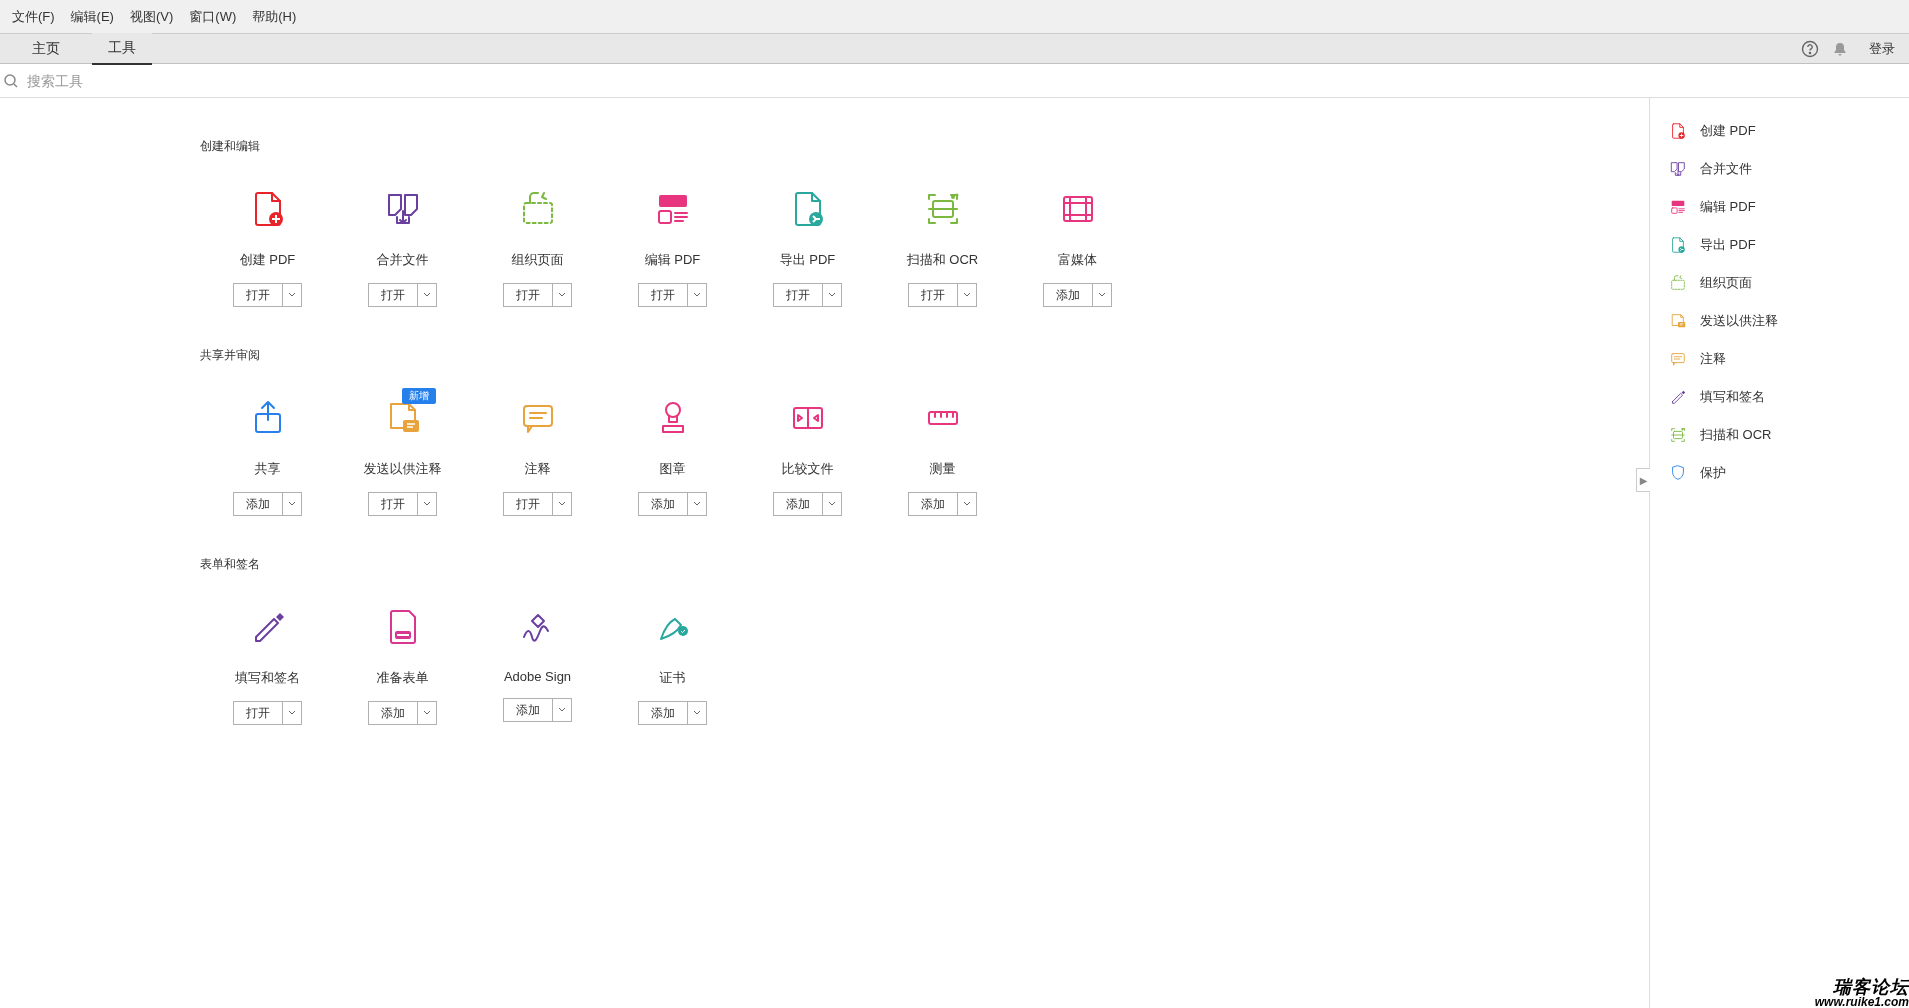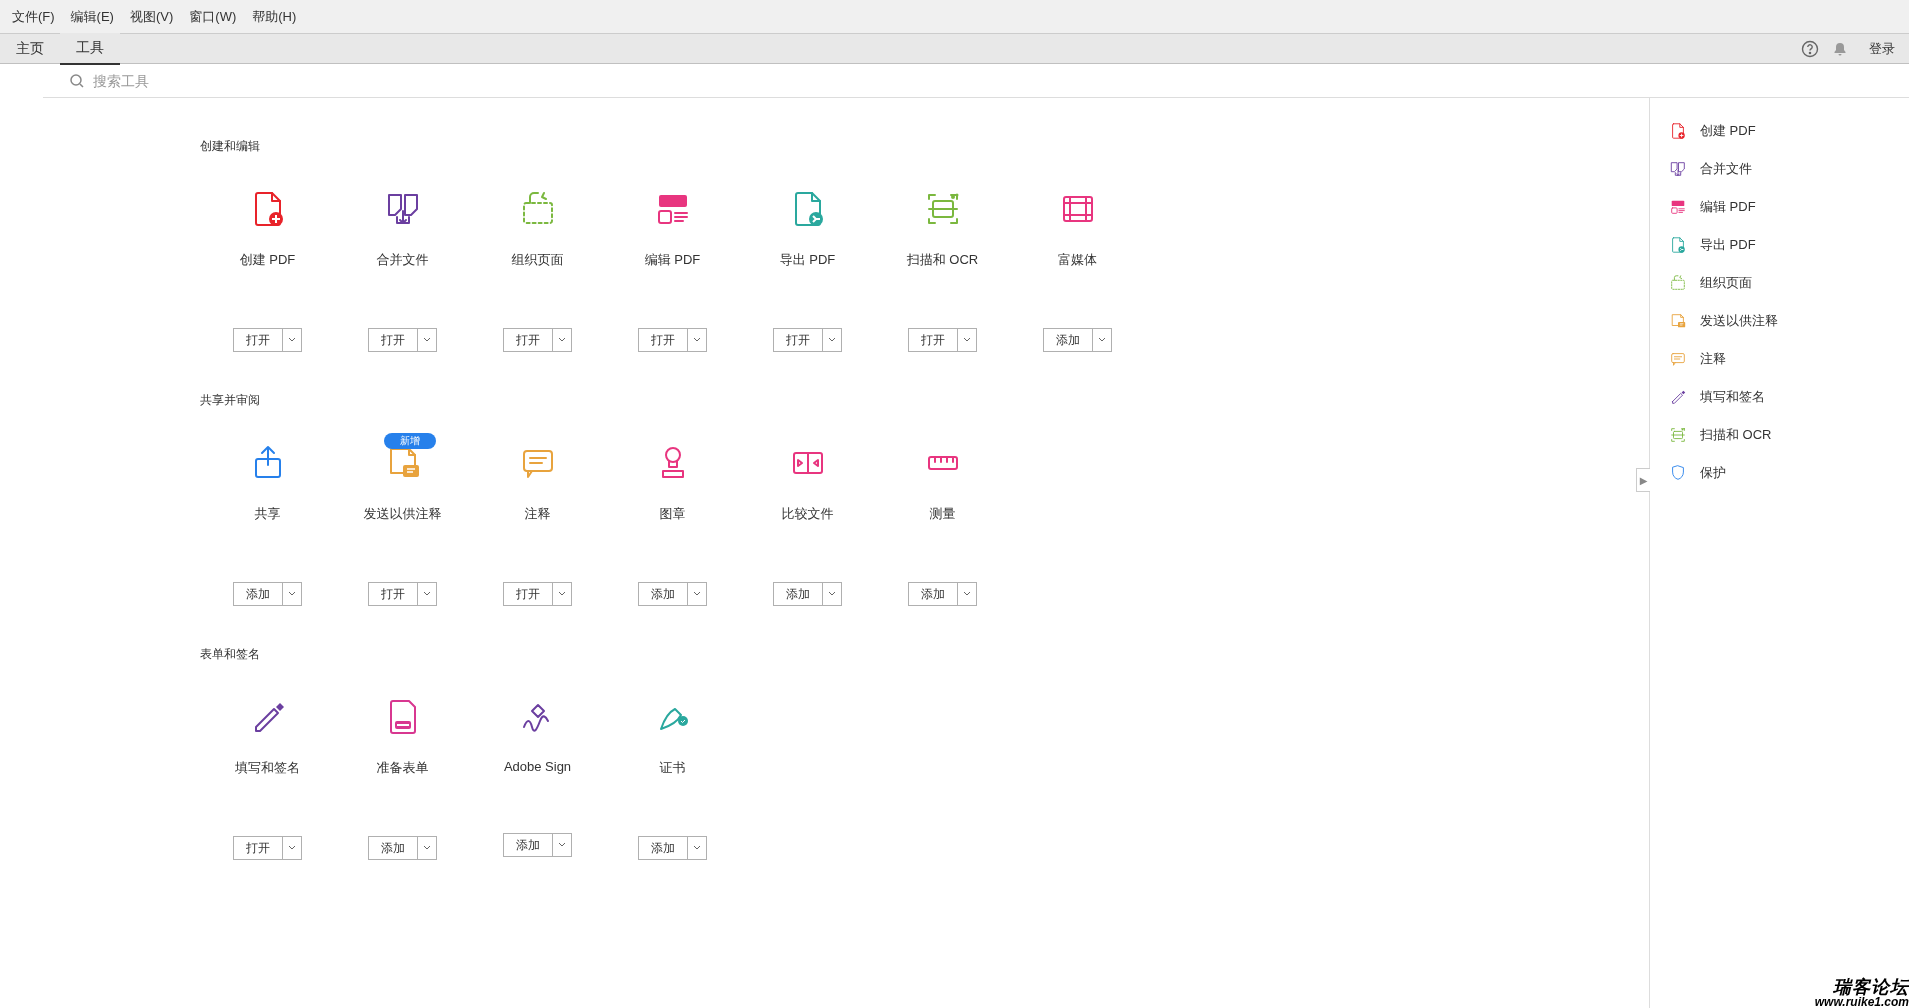--- a/index.html
+++ b/index.html
@@ -2,44 +2,44 @@
 <html><head>
 <meta charset="utf-8">
 <style>
 * { margin: 0; padding: 0; box-sizing: border-box; font-family: "Microsoft YaHei", sans-serif; }
 body { background: #fff; font-size: 13px; color: #333; overflow: hidden; }
 
 .menubar { height: 34px; background: #f0f0f0; border-bottom: 1px solid #ccc; display: flex; align-items: center; padding: 0 4px; }
 .menubar span { padding: 2px 8px; cursor: pointer; }
 
 .tabbar { height: 30px; background: #e8e8e8; border-bottom: 1px solid #c0c0c0; display: flex; align-items: center; }
-.tabbar .tab { padding: 6px 16px; cursor: pointer; font-size: 14px; }
+.tabbar .tab { padding: 6px 16px; cursor: pointer; font-size: 14px; margin-left: 16px; }
 .tabbar .tab.active { background: #e8e8e8; border-bottom: 2px solid #333; font-weight: 500; }
 .tabbar .spacer { flex: 1; }
 .tabbar .right-icon { width: 30px; height: 30px; display: flex; align-items: center; justify-content: center; cursor: pointer; color: #666; }
 .tabbar .login { padding: 6px 14px; cursor: pointer; }
 
-.searchbar { height: 34px; border-bottom: 1px solid #ddd; display: flex; align-items: center; padding: 0 26px; margin-left: 43px; }
+.searchbar { height: 34px; border-bottom: 1px solid #ddd; display: flex; align-items: center; padding: 0 3px; }
 .searchbar svg { color: #888; }
 .searchbar input { border: none; outline: none; font-size: 14px; margin-left: 8px; flex: 1; color: #333; }
 .searchbar input::placeholder { color: #999; }
 
 .layout { display: flex; height: calc(100vh - 85px); }
 .main { flex: 1; overflow-y: scroll; padding: 30px 60px 30px 200px; position: relative; }
 .main::-webkit-scrollbar { width: 16px; }
 .main::-webkit-scrollbar-track { background: #f0f0f0; }
 .main::-webkit-scrollbar-thumb { background: #c0c0c0; }
 
 .section-title { font-size: 12px; color: #333; margin: 10px 0 30px 0; font-weight: 500; }
 .tools-row { display: flex; flex-wrap: wrap; gap: 0; margin-bottom: 40px; }
 .tool { width: 135px; display: flex; flex-direction: column; align-items: center; position: relative; }
-.tool .badge { position: absolute; top: -6px; right: 34px; background: #2680eb; color: #fff; font-size: 10px; padding: 1px 16px; border-radius: 8px; }
+.tool .badge { position: absolute; top: -6px; right: 34px; background: #2680eb; color: #fff; font-size: 10px; padding: 1px 7px; border-radius: 2px; }
 .tool .iconbox { width: 48px; height: 48px; display: flex; align-items: center; justify-content: center; margin-bottom: 18px; }
 .tool .label { font-size: 13px; color: #333; margin-bottom: 14px; }
-.tool .btn-split { display: flex; border: 1px solid #b0b0b0; height: 24px; margin-top: 45px; }
+.tool .btn-split { display: flex; border: 1px solid #b0b0b0; height: 24px; }
 .tool .btn-main { padding: 0 12px; display: flex; align-items: center; font-size: 12px; cursor: pointer; border-right: 1px solid #b0b0b0; }
 .tool .btn-drop { width: 18px; display: flex; align-items: center; justify-content: center; cursor: pointer; }
 
 .sidebar { width: 260px; border-left: 1px solid #ddd; padding: 14px 0; position: relative; }
 .sidebar .collapse { position: absolute; left: -14px; top: 370px; width: 14px; height: 24px; border: 1px solid #ccc; border-right: none; background: #fff; display: flex; align-items: center; justify-content: center; cursor: pointer; color: #888; font-size: 10px; }
 .side-item { display: flex; align-items: center; padding: 9px 18px; cursor: pointer; }
 .side-item .si-icon { width: 20px; height: 20px; margin-right: 12px; display: flex; align-items: center; justify-content: center; }
 .side-item .si-label { font-size: 13px; color: #333; }
 
 .watermark { position: fixed; right: 0; bottom: 0; font-size: 18px; font-weight: bold; color: #000000; font-style: italic; letter-spacing: 1px; pointer-events: none; text-align: right; line-height: 1; }

